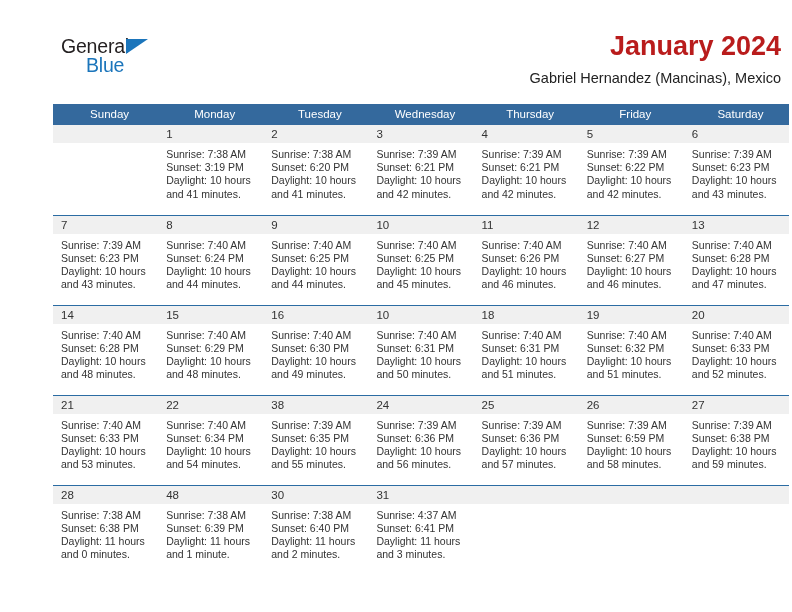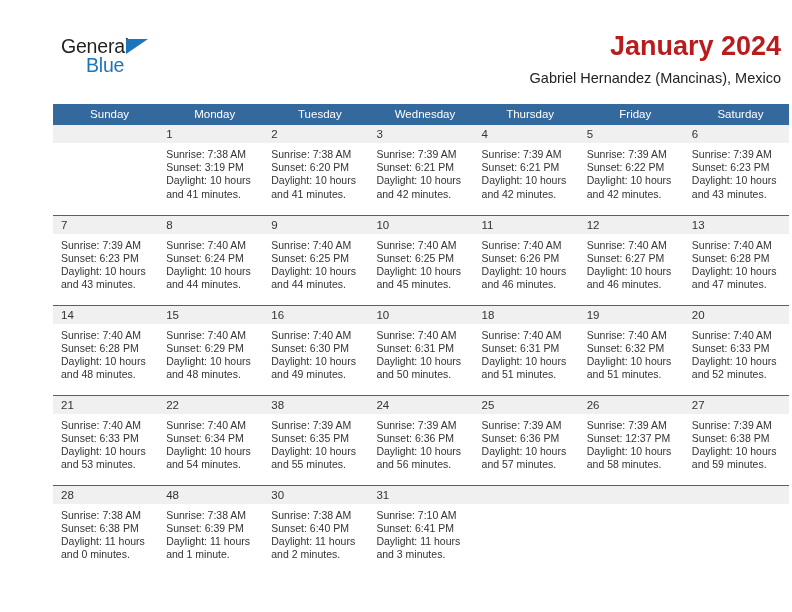--- a/index.html
+++ b/index.html
@@ -409,21 +409,21 @@
               <div>Sunrise: 7:39 AM</div>
               <div>Sunset: 6:36 PM</div>
               <div>Daylight: 10 hours</div>
               <div>and 57 minutes.</div>
             </div>
           </td>
           <td>
             <div class="daynum">26</div>
             <div class="details">
               <div>Sunrise: 7:39 AM</div>
-              <div>Sunset: 12:37 PM</div>
+              <div>Sunset: 6:59 PM</div>
               <div>Daylight: 10 hours</div>
               <div>and 58 minutes.</div>
             </div>
           </td>
           <td>
             <div class="daynum">27</div>
             <div class="details">
               <div>Sunrise: 7:39 AM</div>
               <div>Sunset: 6:38 PM</div>
               <div>Daylight: 10 hours</div>
@@ -455,21 +455,21 @@
             <div class="details">
               <div>Sunrise: 7:38 AM</div>
               <div>Sunset: 6:40 PM</div>
               <div>Daylight: 11 hours</div>
               <div>and 2 minutes.</div>
             </div>
           </td>
           <td>
             <div class="daynum">31</div>
             <div class="details">
-              <div>Sunrise: 7:10 AM</div>
+              <div>Sunrise: 4:37 AM</div>
               <div>Sunset: 6:41 PM</div>
               <div>Daylight: 11 hours</div>
               <div>and 3 minutes.</div>
             </div>
           </td>
           <td>
             <div class="daynum empty"></div>
           </td>
           <td>
             <div class="daynum empty"></div>

